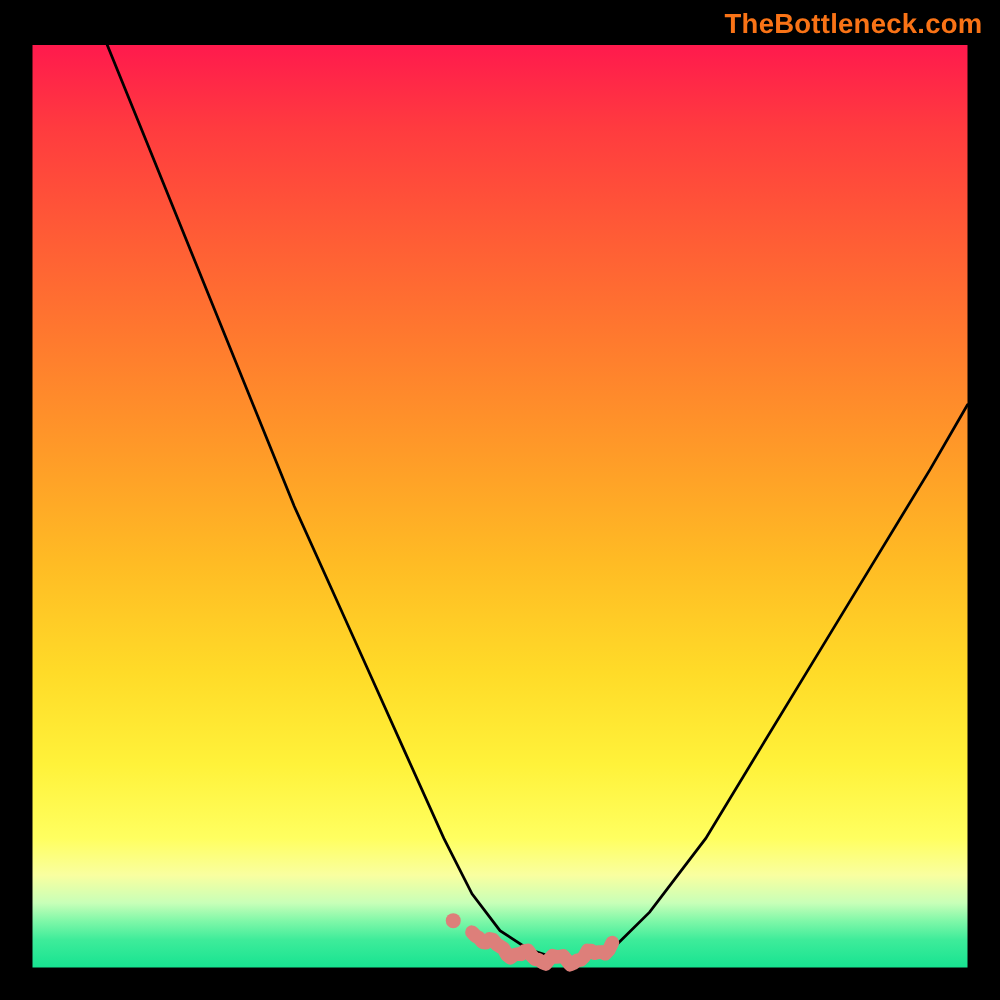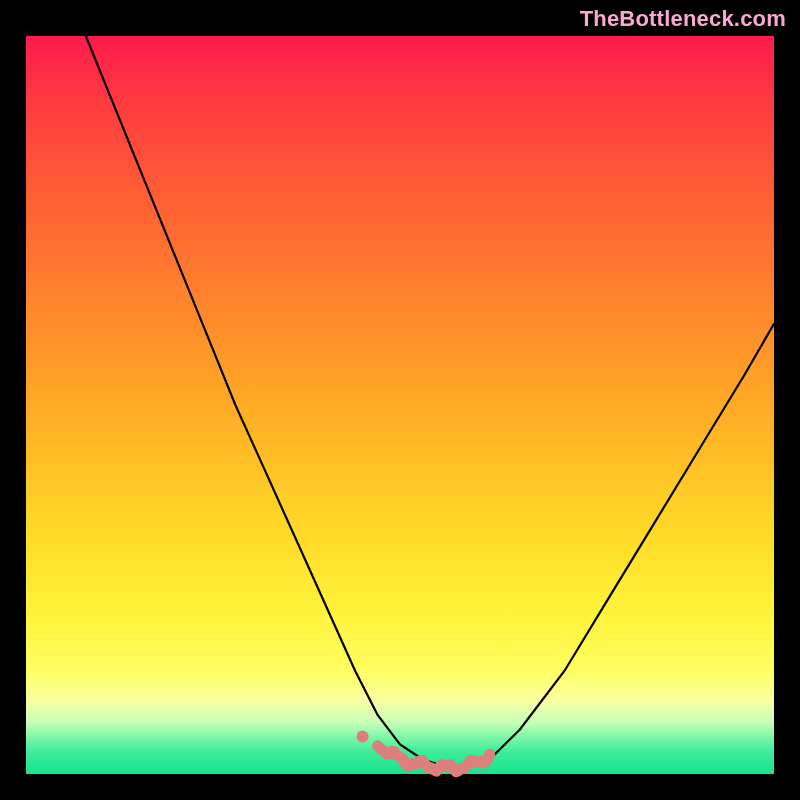--- a/index.html
+++ b/index.html
@@ -14,21 +14,21 @@
   .frame {
     position: relative;
     width: 800px;
     height: 800px;
     background: #000;
   }
   .watermark {
     position: absolute;
     top: 6px;
     right: 14px;
-    color: #f9a8d4;
+    color: #f97316;
     font-size: 22px;
     font-weight: 600;
     letter-spacing: 0.2px;
     user-select: none;
   }
   .plot-area {
     
     position: absolute;
     left: 26px;
     top: 36px;

